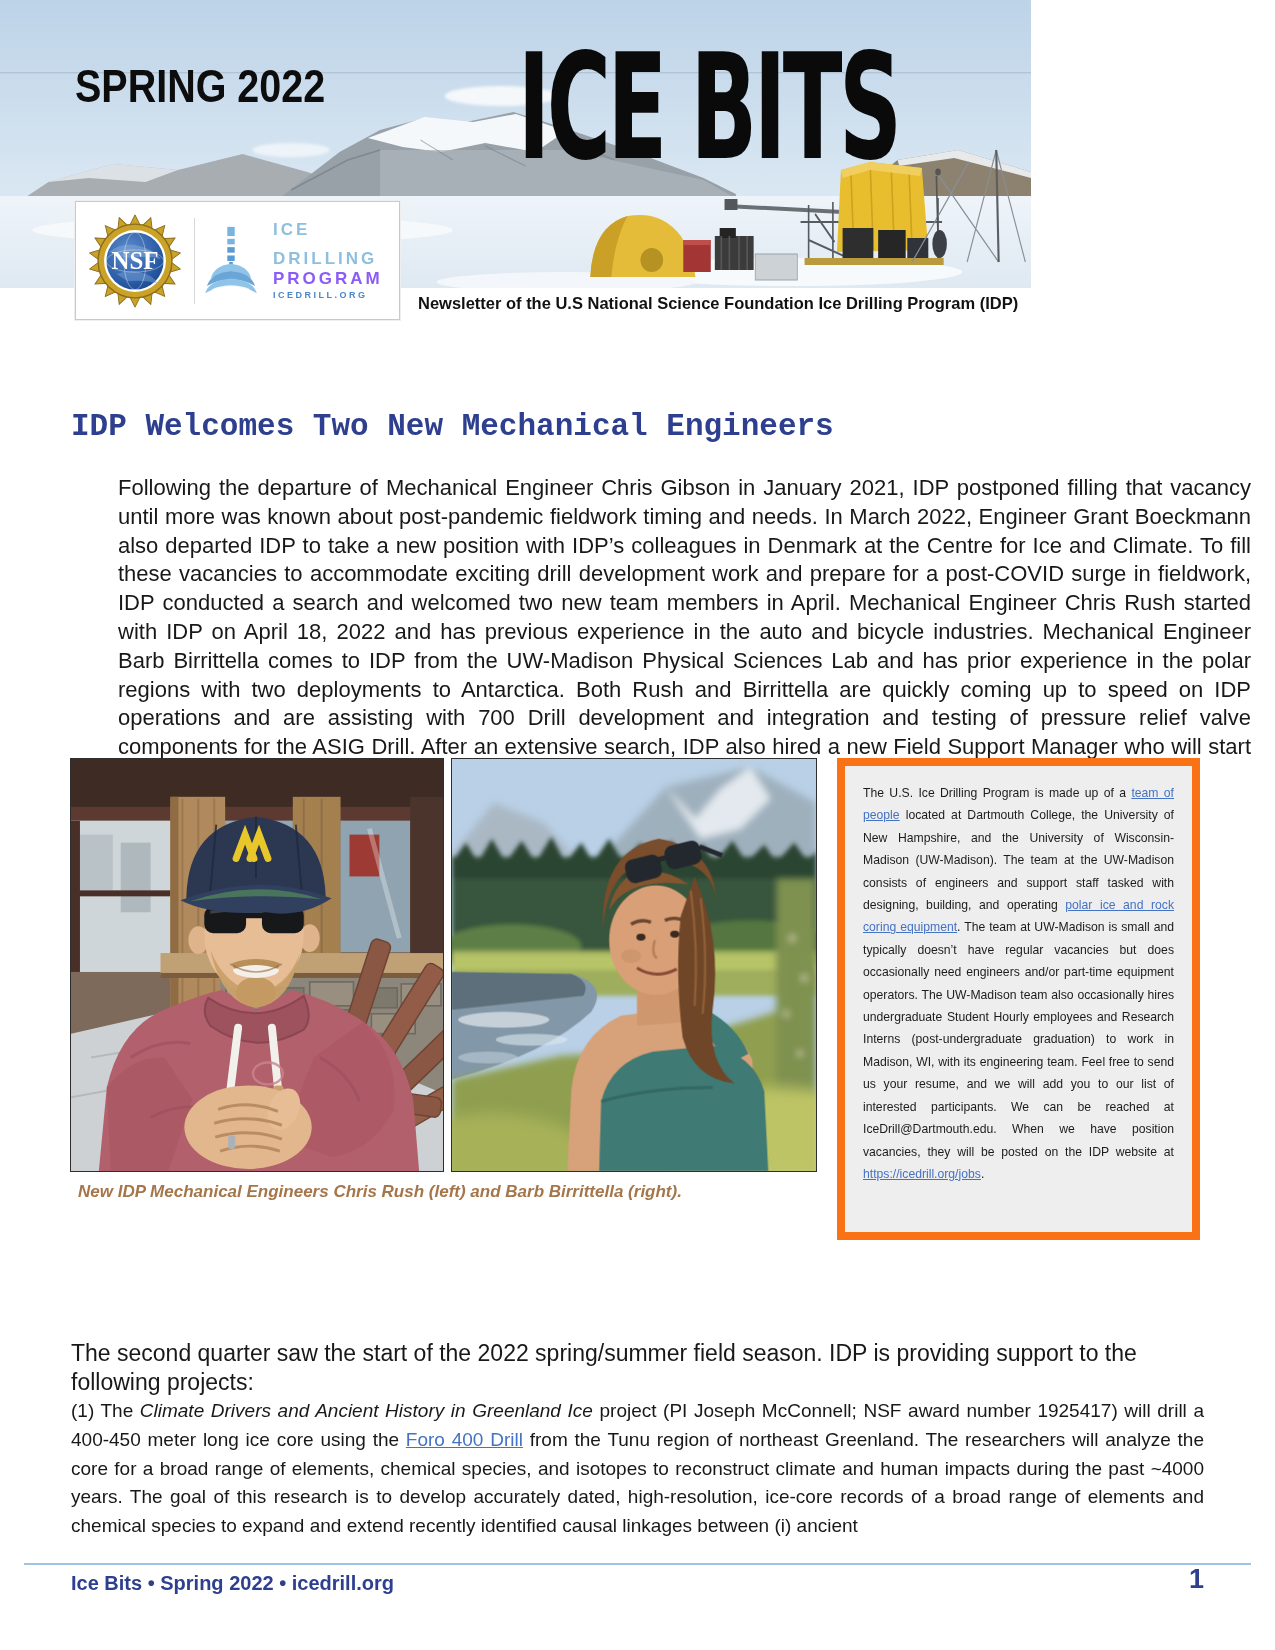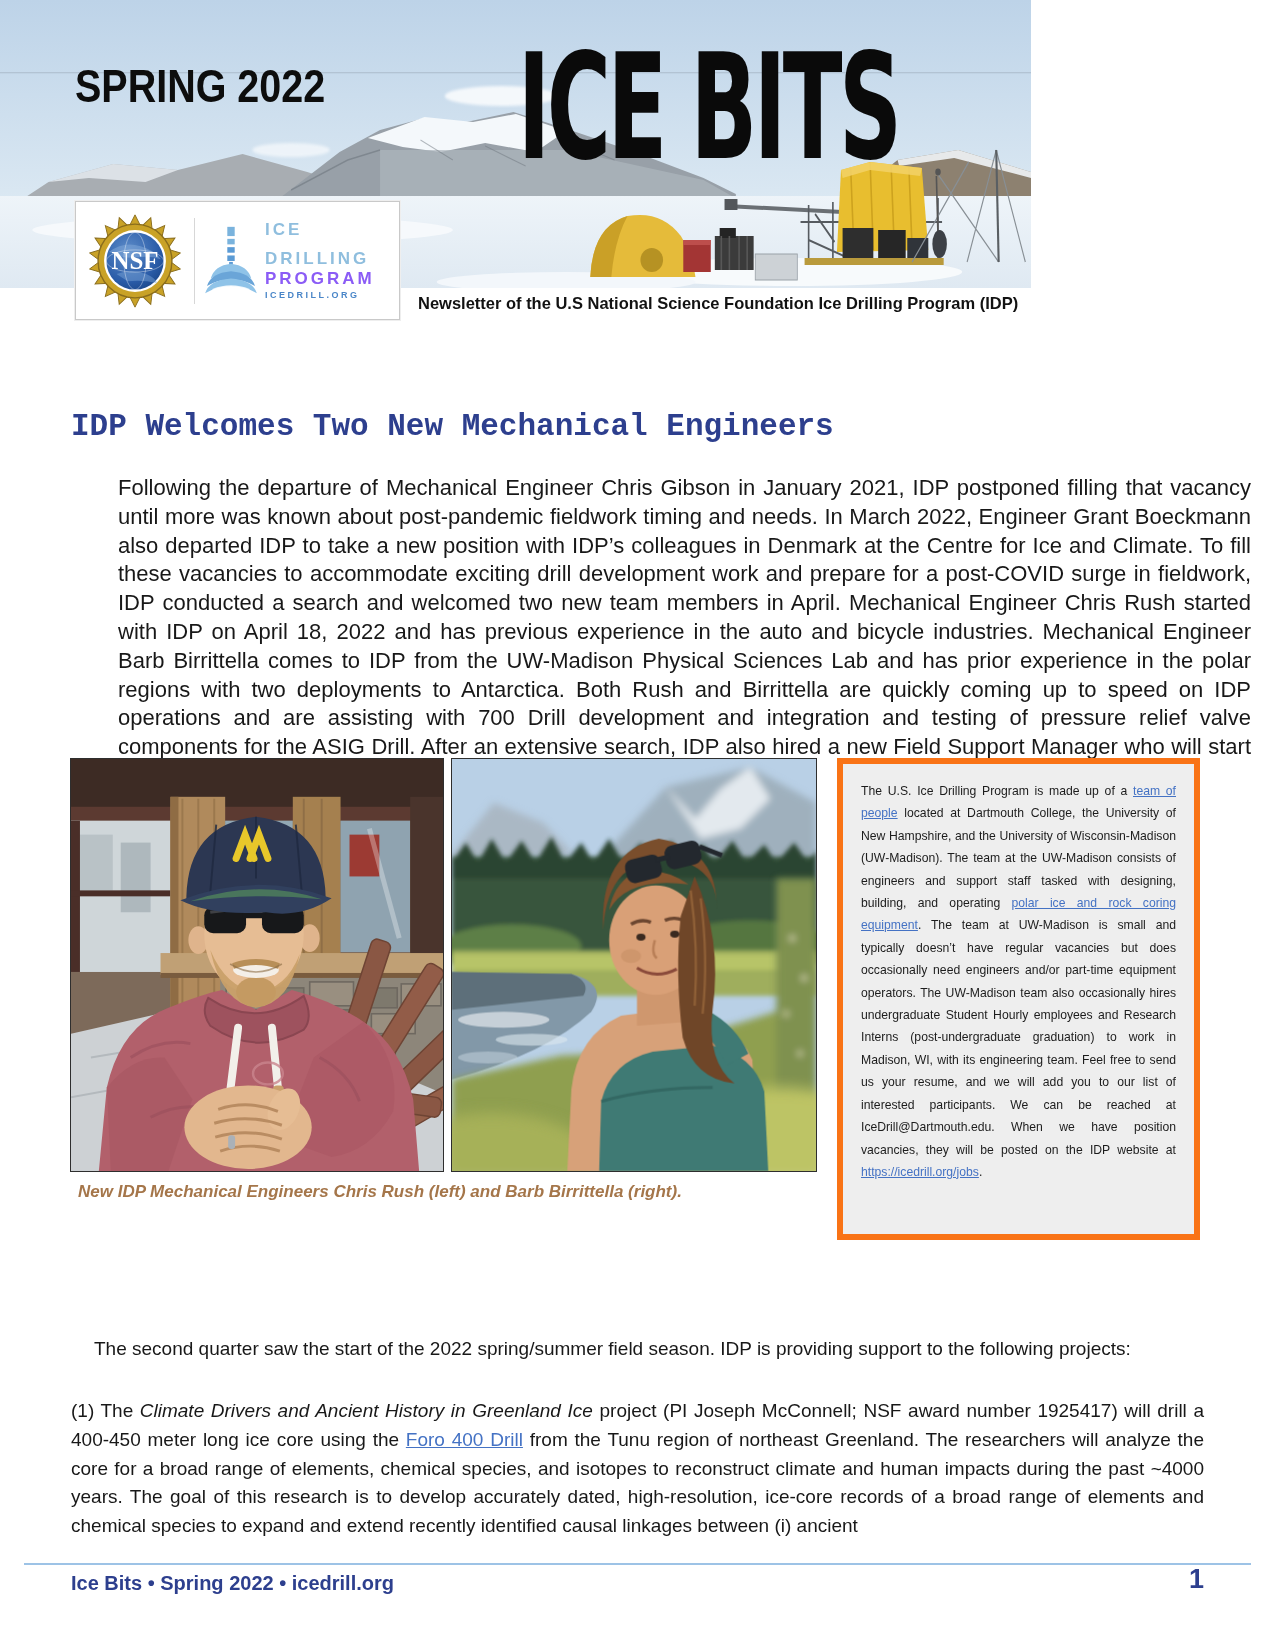--- a/index.html
+++ b/index.html
@@ -14,21 +14,21 @@
          white-space:nowrap;}
   .bigtitle{position:absolute;right:133px;top:34px;font-size:146px;line-height:1;
             font-weight:900;font-family:"DejaVu Sans","Liberation Sans",sans-serif;
             color:#0a0a0a;letter-spacing:-6px;transform:scaleX(.60);
             transform-origin:100% 0;white-space:nowrap;}
   .logo-card{position:absolute;left:75px;top:201px;width:323px;height:117px;
              background:#ffffff;border:1px solid #c9c9c9;box-shadow:0 0 0 1px #eee;
              display:flex;align-items:center;}
   .nsf-wrap{width:118px;height:110px;display:flex;align-items:center;justify-content:center;}
   .logo-divider{width:1px;height:86px;background:#d7d7d7;}
-  .idp-wrap{flex:1;display:flex;align-items:center;justify-content:flex-start;gap:8px;padding-left:10px;}
+  .idp-wrap{flex:1;display:flex;align-items:center;justify-content:flex-start;gap:16px;padding-left:10px;}
   .idp-text{display:flex;flex-direction:column;line-height:1;}
   .idp-line{font-size:17px;font-weight:700;letter-spacing:3px;color:#8fbede;}
   .idp-line.l2{color:#8fbede;margin-top:12px;}
   .idp-line.l3{color:#8b5cf6;margin-top:3px;}
   .idp-url{font-size:9px;font-weight:700;letter-spacing:2.5px;color:#4a86c8;margin-top:4px;}
   .tagline{position:absolute;left:418px;top:294px;font-size:17px;font-weight:700;
            color:#121212;white-space:nowrap;transform:scaleX(.97);transform-origin:0 0;}
 
   
   .h1a{position:absolute;left:71px;top:388px;font-size:31px;font-weight:700;color:#2d3f8e;font-family:Liberation Mono, monospace;}
@@ -39,30 +39,30 @@
   .photo{position:absolute;top:758px;height:414px;border:1px solid #2e2e2e;
          box-sizing:border-box;overflow:hidden;background:#ddd;}
   .photo svg{display:block;width:100%;height:100%;}
   .photo-left{left:70px;width:374px;}
   .photo-right{left:451px;width:366px;}
   .caption{position:absolute;left:78px;top:1182px;font-size:17px;font-style:italic;
            font-weight:600;color:#a5764a;}
 
   
   .sidebar{position:absolute;left:837px;top:758px;width:363px;height:482px;
-           background:#eeeeee;border:6px solid #f97316;box-sizing:border-box;
+           background:#eeeeee;border:8px solid #f97316;box-sizing:border-box;
            padding:16px 18px;overflow:hidden;}
   .sidebar .txt{font-size:12.2px;line-height:22.4px;color:#1c1c1c;text-align:justify;}
   .run-link{color:#4472c4;text-decoration:underline;}
   .run-italic{font-style:italic;}
 
   
   .h2a{position:absolute;left:71px;top:1244px;font-size:31px;font-weight:700;color:#2d3f8e;}
-  .p2{position:absolute;left:71px;top:1316px;width:1140px;font-size:19px;line-height:28.8px;
-      color:#181818;margin-left:23px;}
+  .p2{position:absolute;left:71px;top:1316px;width:1140px;font-size:23px;line-height:28.8px;
+      color:#181818;}
   .p3{position:absolute;left:71px;top:1378px;width:1133px;font-size:19px;line-height:28.8px;
       color:#181818;text-align:justify;}
 
   
   .footer-rule{position:absolute;left:24px;right:24px;top:1563px;border-top:2px solid #9dc3e6;}
   .footer-text{position:absolute;left:71px;top:1572px;font-size:20px;font-weight:700;color:#2d3f8e;}
   .page-num{position:absolute;right:71px;top:1564px;font-size:27px;font-weight:700;color:#2d3f8e;}
 </style>
 </head>
 <body>

